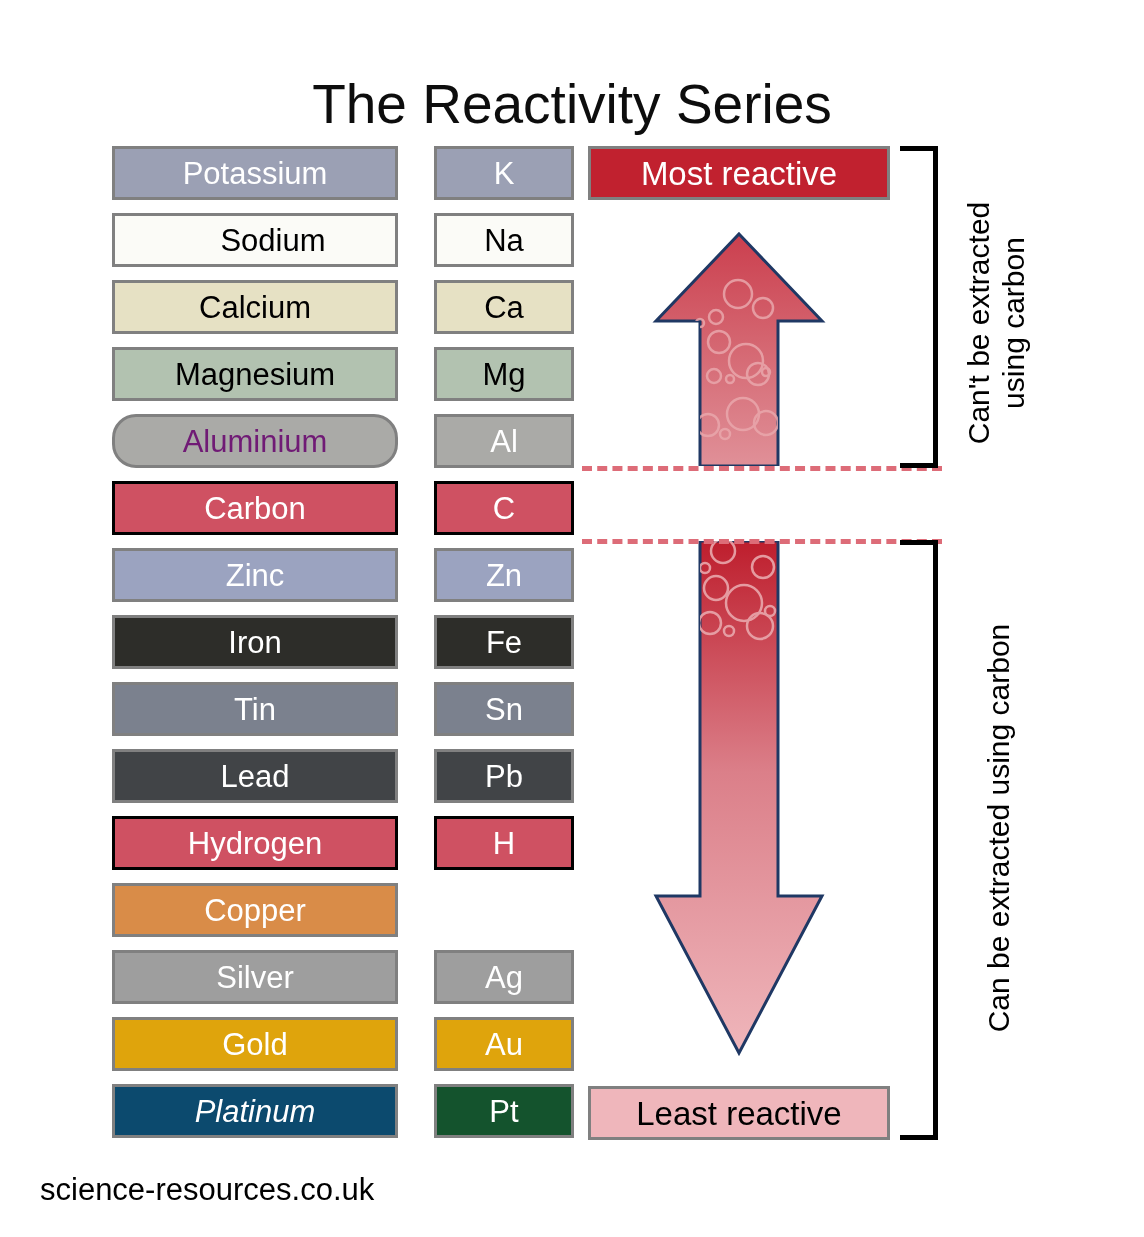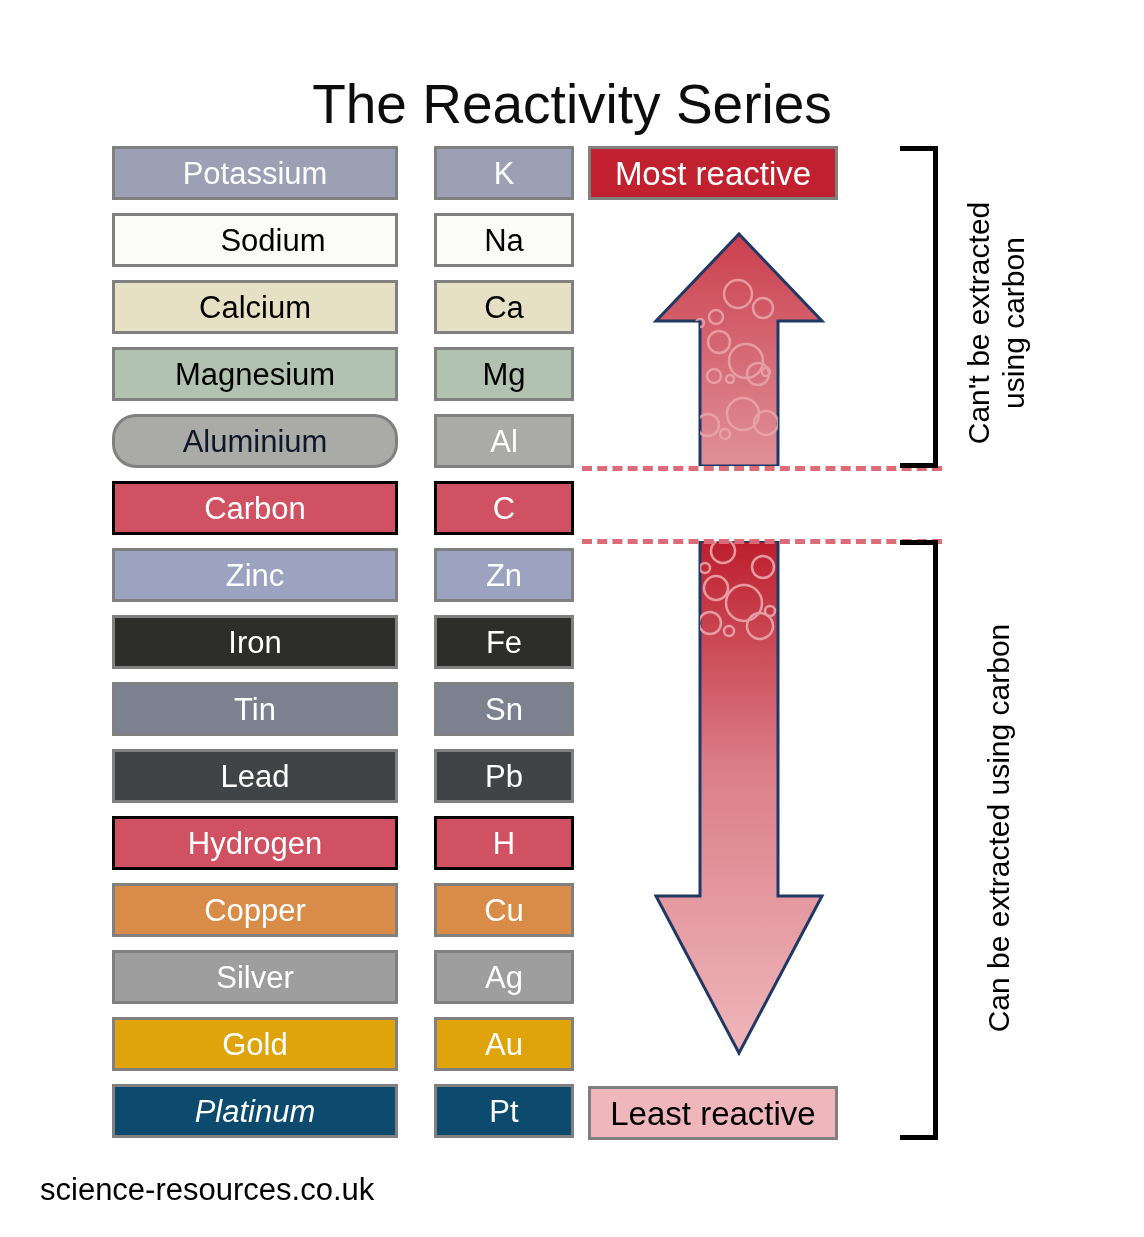--- a/index.html
+++ b/index.html
@@ -71,21 +71,21 @@
   #reactivity-column {
     position: absolute;
     left: 588px;
     top: 146px;
     width: 302px;
     height: 994px;
   }
   .end-label {
     position: absolute;
     left: 0;
-    width: 250px;
+    width: 302px;
     height: 54px;
     box-sizing: border-box;
     border: 3px solid #808080;
     display: flex;
     align-items: center;
     justify-content: center;
     font-size: 33px;
     line-height: 1;
   }
   #most-reactive-label {
@@ -193,21 +193,21 @@
     </div>
     <div class="series-row">
       <div class="cell cell-name" style="background: rgb(230, 225, 196); color: rgb(0, 0, 0);">Calcium</div>
       <div class="cell cell-symbol" style="background: rgb(230, 225, 196); color: rgb(0, 0, 0);">Ca</div>
     </div>
     <div class="series-row">
       <div class="cell cell-name" style="background: rgb(178, 194, 176); color: rgb(0, 0, 0);">Magnesium</div>
       <div class="cell cell-symbol" style="background: rgb(178, 194, 176); color: rgb(0, 0, 0);">Mg</div>
     </div>
     <div class="series-row">
-      <div class="cell cell-name" style="background: rgb(170, 170, 167); color: #0f172a; border-radius: 24px;">Aluminium</div>
+      <div class="cell cell-name" style="background: rgb(170, 170, 167); color: #701a75; border-radius: 24px;">Aluminium</div>
       <div class="cell cell-symbol" style="background: rgb(170, 170, 167); color: rgb(255, 255, 255);">Al</div>
     </div>
     <div class="series-row">
       <div class="cell cell-name highlight" style="background: rgb(207, 81, 98); color: rgb(255, 255, 255);">Carbon</div>
       <div class="cell cell-symbol highlight" style="background: rgb(207, 81, 98); color: rgb(255, 255, 255);">C</div>
     </div>
     <div class="series-row">
       <div class="cell cell-name" style="background: rgb(155, 163, 192); color: rgb(255, 255, 255);">Zinc</div>
       <div class="cell cell-symbol" style="background: rgb(155, 163, 192); color: rgb(255, 255, 255); text-align: center;">Zn</div>
     </div>
@@ -222,33 +222,32 @@
     <div class="series-row">
       <div class="cell cell-name" style="background: rgb(65, 68, 71); color: rgb(255, 255, 255);">Lead</div>
       <div class="cell cell-symbol" style="background: rgb(65, 68, 71); color: rgb(255, 255, 255);">Pb</div>
     </div>
     <div class="series-row">
       <div class="cell cell-name highlight" style="background: rgb(207, 81, 98); color: rgb(255, 255, 255);">Hydrogen</div>
       <div class="cell cell-symbol highlight" style="background: rgb(207, 81, 98); color: rgb(255, 255, 255);">H</div>
     </div>
     <div class="series-row">
       <div class="cell cell-name" style="background: rgb(217, 140, 72); color: rgb(255, 255, 255);">Copper</div>
-      <div class="cell cell-symbol" style="background: rgb(217, 140, 72); color: rgb(255, 255, 255);">Cu</div>
     </div>
     <div class="series-row">
       <div class="cell cell-name" style="background: rgb(158, 158, 158); color: rgb(255, 255, 255);">Silver</div>
       <div class="cell cell-symbol" style="background: rgb(158, 158, 158); color: rgb(255, 255, 255);">Ag</div>
     </div>
     <div class="series-row">
       <div class="cell cell-name" style="background: rgb(223, 164, 12); color: rgb(255, 255, 255);">Gold</div>
       <div class="cell cell-symbol" style="background: rgb(223, 164, 12); color: rgb(255, 255, 255);">Au</div>
     </div>
     <div class="series-row">
       <div class="cell cell-name" style="background: #0c4a6e; color: rgb(255, 255, 255); font-style: italic;">Platinum</div>
-      <div class="cell cell-symbol" style="background: #0c4a6e; color: rgb(255, 255, 255);">Pt</div>
+      <div class="cell cell-symbol" style="background: #14532d; color: rgb(255, 255, 255);">Pt</div>
     </div>
   </div>
 
 <div id="reactivity-column">
 
   <div id="most-reactive-label" class="end-label">Most reactive</div>
 
   <div id="arrow-up-wrap">
     <svg class="arrow-svg" viewBox="0 0 302 250" preserveAspectRatio="none" xmlns="http://www.w3.org/2000/svg">
       <defs>

